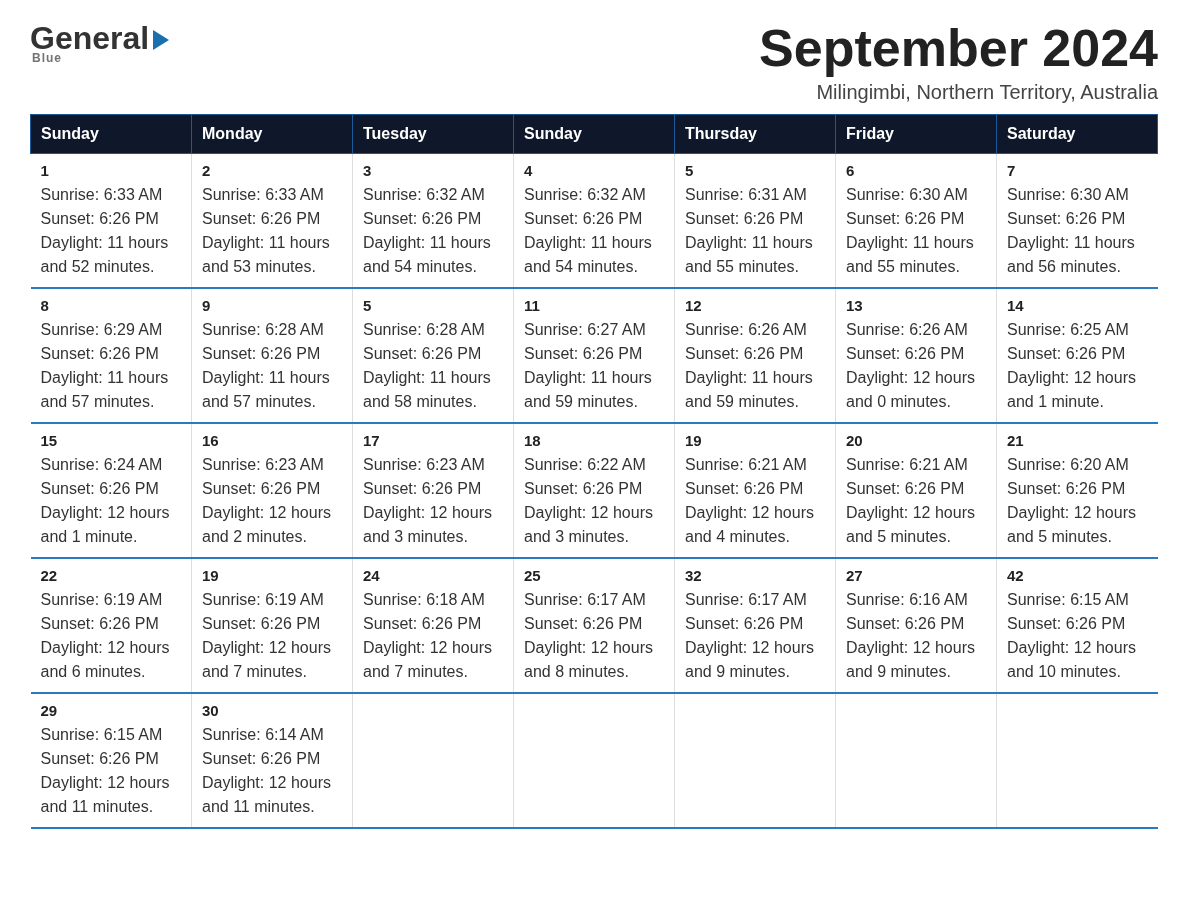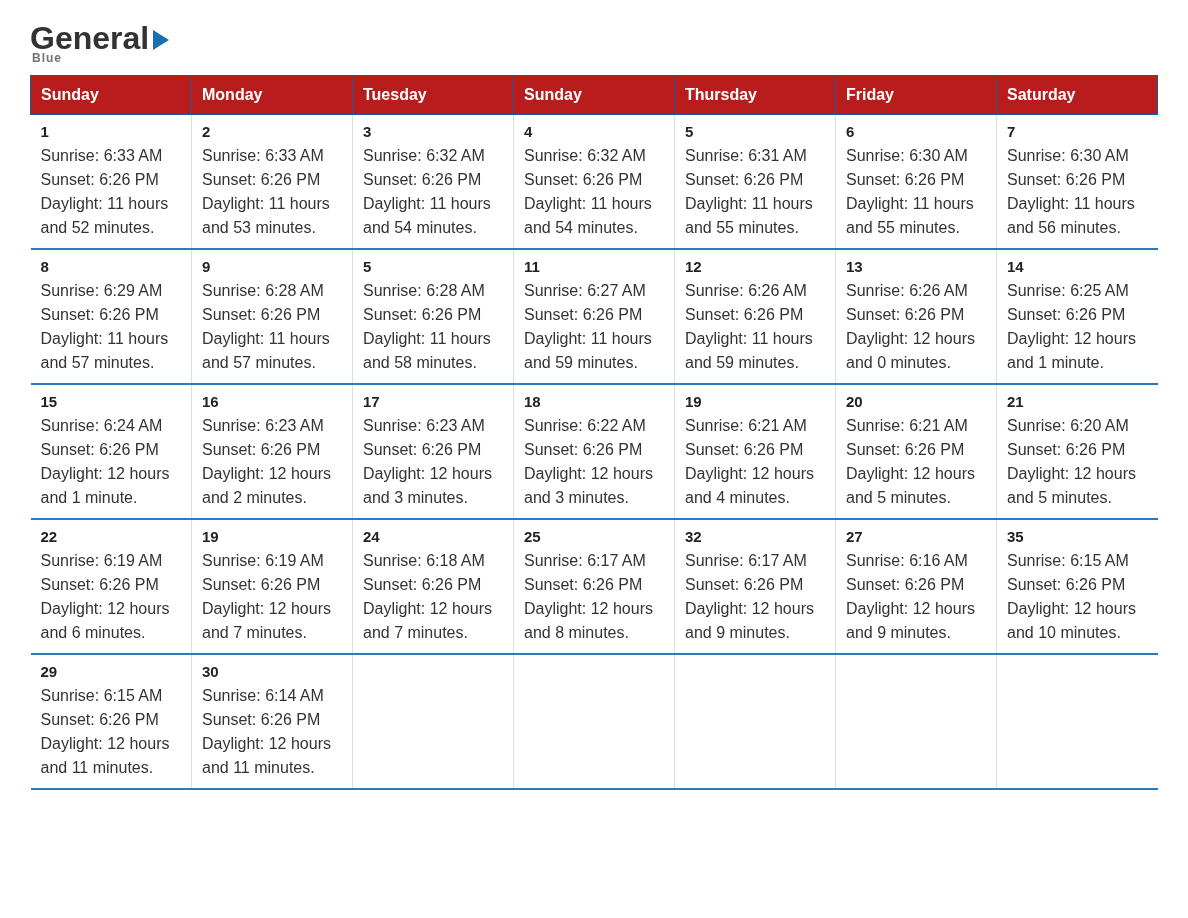--- a/index.html
+++ b/index.html
@@ -35,21 +35,21 @@
       font-size: 20px;
       color: #444;
       margin-top: 4px;
     }
     .calendar {
       width: 100%;
       border-collapse: collapse;
       margin-top: 10px;
     }
     .calendar thead tr {
-      background-color: #b91c1c;
+      background-color: #0f172a;
     }
     .calendar thead th {
       color: #fff;
       font-size: 16px;
       font-weight: bold;
       padding: 10px 10px;
       text-align: left;
       border: 1px solid #1a5a9a;
     }
     .calendar tbody tr {
@@ -114,20 +114,24 @@
 </head>
 <body>
 
 <div class="header-area">
   <div class="logo-area">
     <div class="logo-wrapper">
       <span class="logo-g">General</span>
       <span class="logo-arrow"></span>
     </div>
     <div class="logo-line2">Blue</div>
+  </div>
+  <div class="title-area">
+    <div class="page-title">September 2024</div>
+    <div class="subtitle">Milingimbi, Northern Territory, Australia</div>
   </div>
 </div>
 
 <table class="calendar">
   <thead>
     <tr>
       <th>Sunday</th>
       <th>Monday</th>
       <th>Tuesday</th>
       <th>Sunday</th>
@@ -246,21 +250,21 @@
         </td>
         <td>
           <div class="day-number">32</div>
           <div class="day-info">Sunrise: 6:17 AM<br>Sunset: 6:26 PM<br>Daylight: 12 hours and 9 minutes.</div>
         </td>
         <td>
           <div class="day-number">27</div>
           <div class="day-info">Sunrise: 6:16 AM<br>Sunset: 6:26 PM<br>Daylight: 12 hours and 9 minutes.</div>
         </td>
         <td>
-          <div class="day-number">35</div>
+          <div class="day-number">42</div>
           <div class="day-info">Sunrise: 6:15 AM<br>Sunset: 6:26 PM<br>Daylight: 12 hours and 10 minutes.</div>
         </td>
       </tr>
       <tr>
         <td>
           <div class="day-number">29</div>
           <div class="day-info">Sunrise: 6:15 AM<br>Sunset: 6:26 PM<br>Daylight: 12 hours and 11 minutes.</div>
         </td>
         <td>
           <div class="day-number">30</div>

